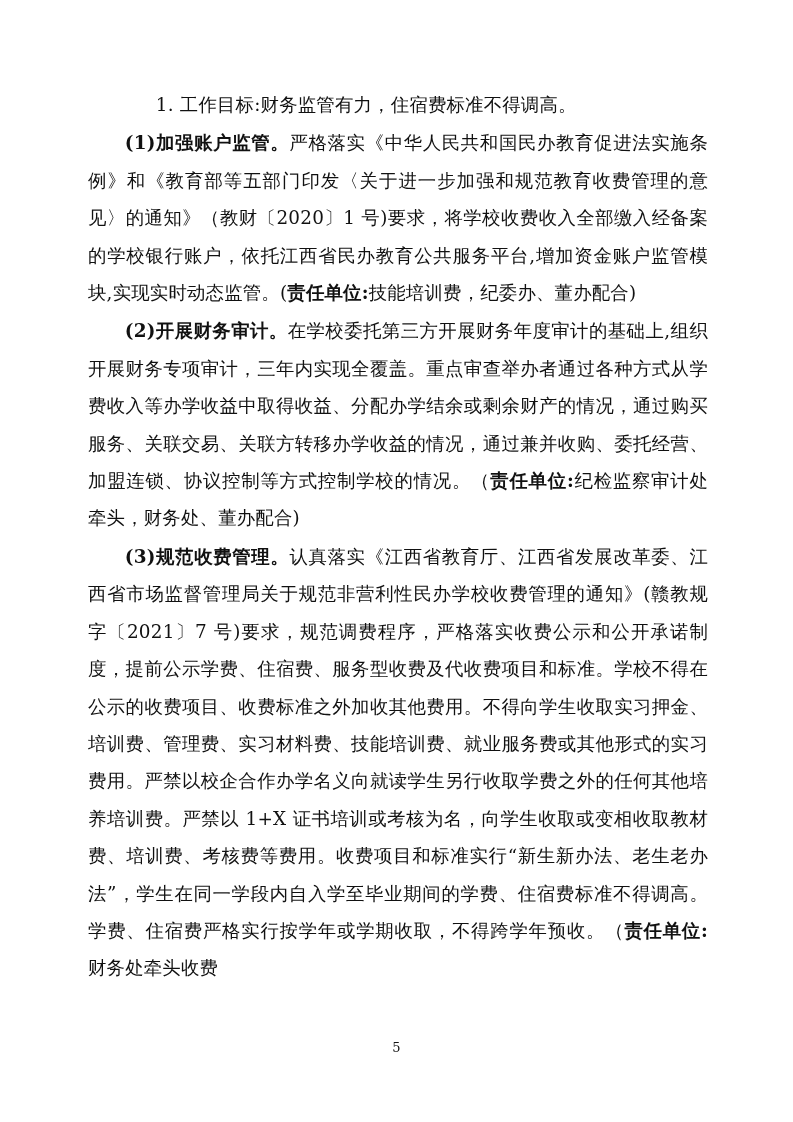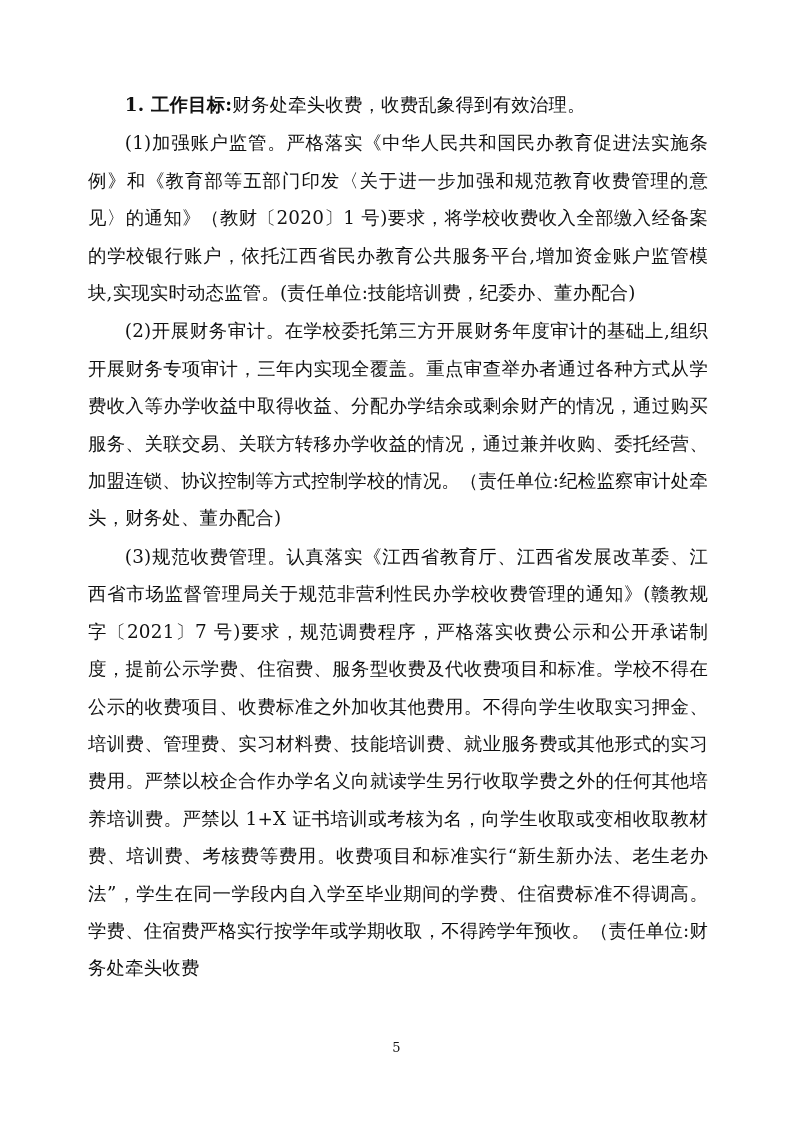--- a/index.html
+++ b/index.html
@@ -27,45 +27,46 @@
   p.para {
     margin: 0 0 1px 0;
     font-size: 18.4px;
     line-height: 37.4px;
     text-align: justify;
     text-justify: inter-ideograph;
     text-indent: 2em;
     letter-spacing: 0.2px;
   }
   .bold {
-    font-weight: bold;
+    font-weight: normal;
+    margin-left: 31px;
   }
   .heavy {
-    font-weight: normal;
+    font-weight: bold;
     margin-top: 17px;
   }
   .pageno {
     position: absolute;
     left: 0;
     right: 0;
     top: 1040px;
     text-align: center;
     font-size: 13px;
     font-family: "DejaVu Serif", "Liberation Serif", serif;
     color: #111111;
   }
 </style>
 </head>
 <body>
 
 <div class="page">
   <div class="content">
 
     <p class="para">
-      <span class="bold">1. 工作目标:</span><span>财务处牵头收费，收费乱象得到有效治理。</span>
+      <span class="bold">1. 工作目标:</span><span>财务监管有力，住宿费标准不得调高。</span>
     </p>
 
 
     <p class="para">
       <span class="heavy">(1)加强账户监管。</span><span>严格落实《中华人民共和国民办教育促进法实施条例》和《教育部等五部门印发〈关于进一步加强和规范教育收费管理的意见〉的通知》（教财〔2020〕1 号)要求，将学校收费收入全部缴入经备案的学校银行账户，依托江西省民办教育公共服务平台,增加资金账户监管模块,实现实时动态监管。(</span><span class="heavy">责任单位:</span><span>技能培训费，纪委办、董办配合)</span>
     </p>
 
     <p class="para">
       <span class="heavy">(2)开展财务审计。</span><span>在学校委托第三方开展财务年度审计的基础上,组织开展财务专项审计，三年内实现全覆盖。重点审查举办者通过各种方式从学费收入等办学收益中取得收益、分配办学结余或剩余财产的情况，通过购买服务、关联交易、关联方转移办学收益的情况，通过兼并收购、委托经营、加盟连锁、协议控制等方式控制学校的情况。（</span><span class="heavy">责任单位:</span><span>纪检监察审计处牵头，财务处、董办配合)</span>
     </p>

